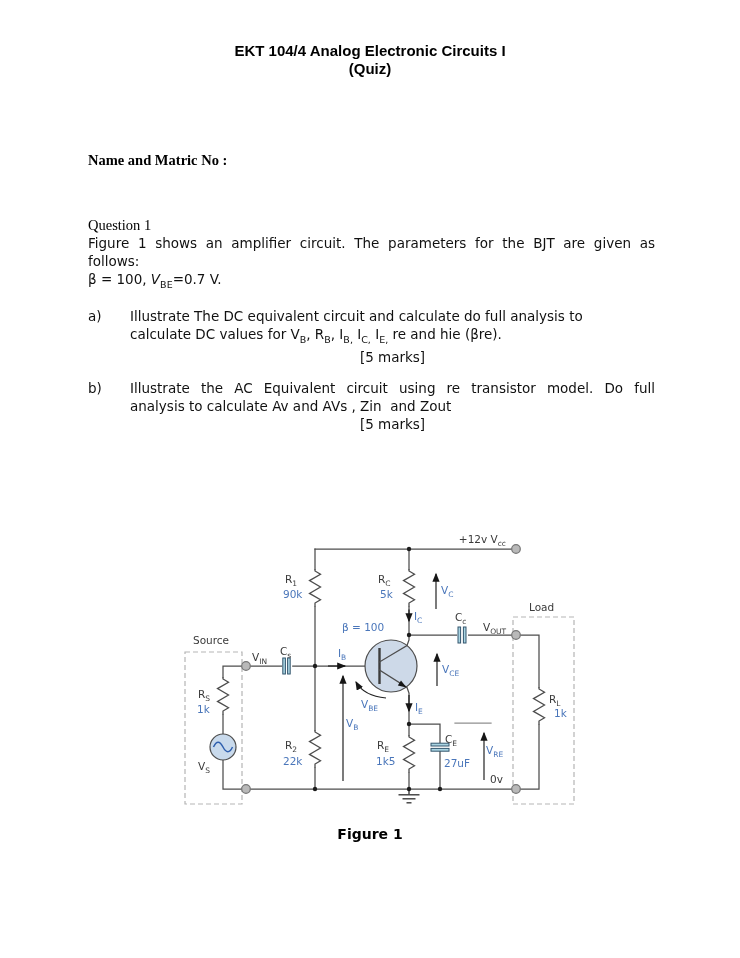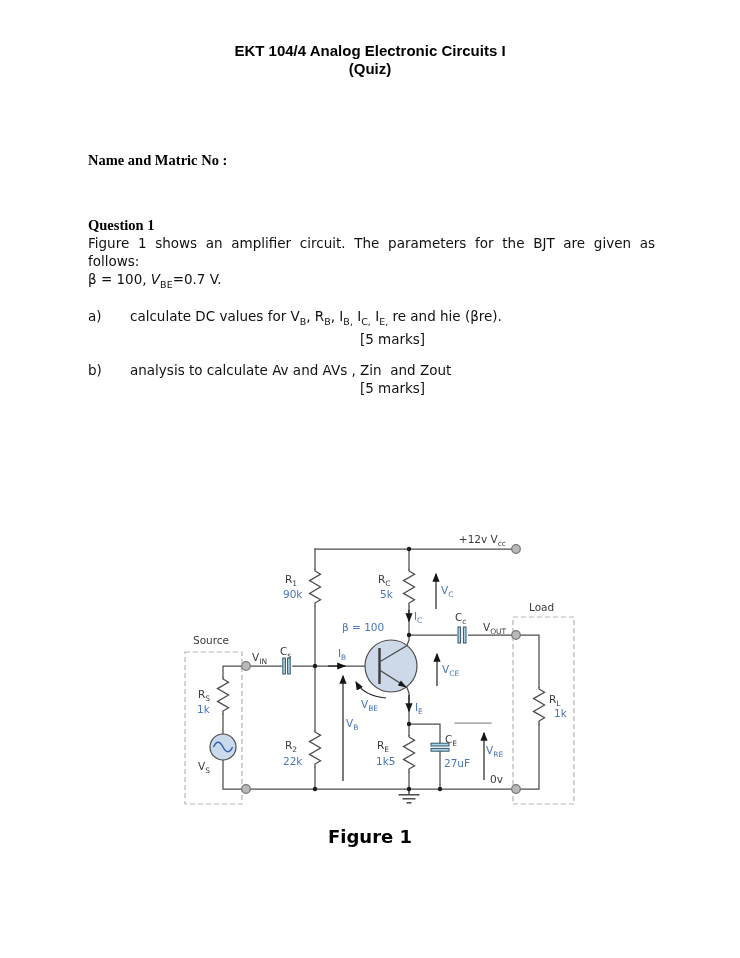--- a/index.html
+++ b/index.html
@@ -14,34 +14,34 @@
   }
   .name-label {
     position:absolute; left:88px; top:108px;
     font-family:"Liberation Serif", serif; font-weight:bold; font-size:14.5px; color:#000;margin-top:44px;
   }
   .question {
     position:absolute; left:88px; top:217px; width:567px;
     font-size:13.5px; line-height:18px; color:#111;
   }
   .q-title {
-    font-family:"Liberation Serif", serif; font-weight:bold; font-size:14.5px;
+    font-family:"Liberation Serif", serif; font-weight:normal; font-size:14.5px;
     line-height:17px; color:#000;
   }
   .line { white-space:pre-wrap; }
   .just { text-align:justify; text-align-last:justify; }
   sub { font-size:9.5px; }
   .part { display:flex; margin-top:13px; }
   .part-label { width:42px; flex:none; }
   .part-body { width:525px; }
   .marks { text-align:center; }
   .figure-wrap { position:absolute; left:180px; top:522px; width:420px; height:300px; }
   .caption {
     position:absolute; top:826px; left:0; width:740px; text-align:center;
-    font-weight:bold; font-size:18px; color:#000;
+    font-weight:bold; font-size:14px; color:#000;
   }
   
   svg text { font-family:"DejaVu Sans", sans-serif; }
   .lt { fill:#3a3a3a; font-size:10.5px; }
   .lb { fill:#4a76ba; font-size:10.5px; }
   .ts { font-size:7.5px; }
   .w  { stroke:#4d4d4d; stroke-width:1.25; fill:none; stroke-linecap:square; }
   .aw { stroke:#222222; stroke-width:1.2; fill:none; }
   .rz { stroke:#4d4d4d; stroke-width:1.3; fill:none; stroke-linejoin:miter; }
   .boxd { fill:none; stroke:#b5b5b5; stroke-width:1.2; stroke-dasharray:5 3; }
@@ -61,28 +61,30 @@
 
 <div class="question">
   <div class="q-title">Question 1</div>
   <div class="line just">Figure 1 shows an amplifier circuit. The parameters for the BJT are given as</div>
   <div class="line">follows:</div>
   <div class="line"><span>β = 100, </span><span style="font-style: italic;">V</span><sub>BE</sub><span>=0.7 V.</span></div>
 
   <div class="part">
     <span class="part-label">a)</span>
     <div class="part-body">
+      <div class="line">Illustrate The DC equivalent circuit and calculate do full analysis to</div>
       <div class="line"><span>calculate DC values for V</span><sub>B</sub><span>, R</span><sub>B</sub><span>, I</span><sub>B,</sub><span> I</span><sub>C,</sub><span> I</span><sub>E,</sub><span> re and hie (βre).</span></div>
       <div class="marks">[5 marks]</div>
     </div>
   </div>
 
   <div class="part">
     <span class="part-label">b)</span>
     <div class="part-body">
+      <div class="line just">Illustrate the AC Equivalent circuit using re transistor model. Do full</div>
       <div class="line">analysis to calculate Av and AVs , Zin  and Zout</div>
       <div class="marks">[5 marks]</div>
     </div>
   </div>
 </div>
 
 <div class="figure-wrap">
 <svg width="420" height="300" viewBox="0 0 420 300">
   <defs>
     <marker id="ah" markerWidth="8" markerHeight="6.2" refX="6.5" refY="3" orient="auto" markerUnits="strokeWidth">

